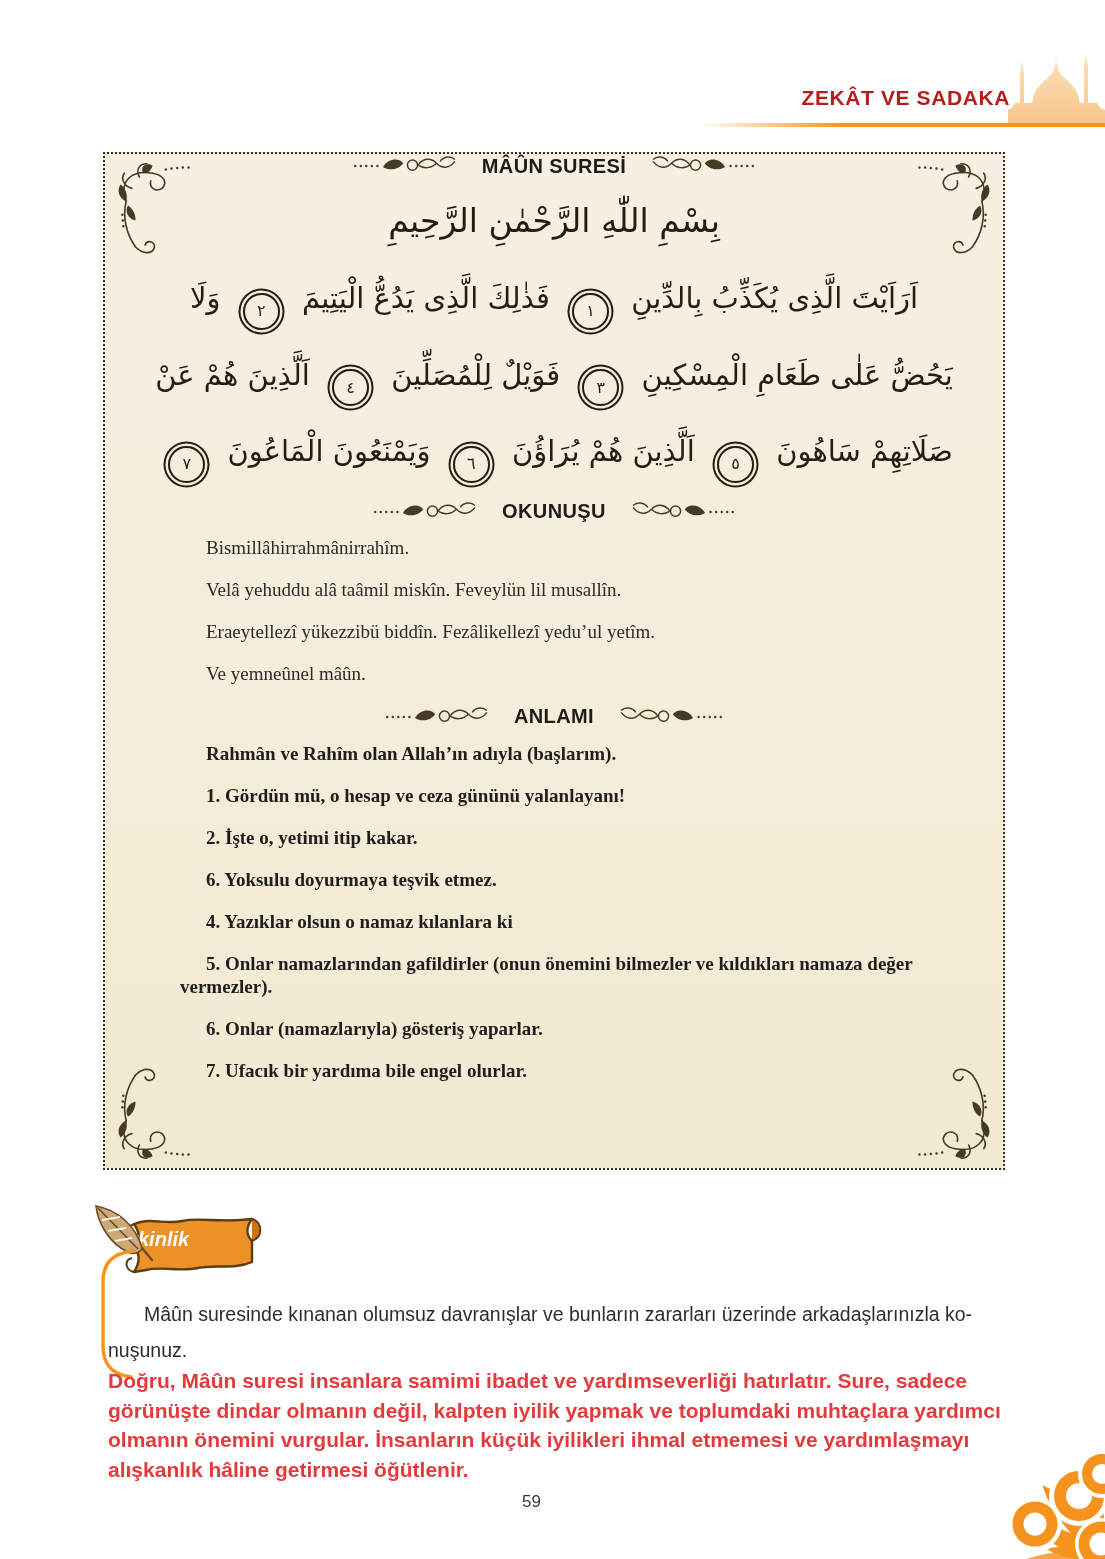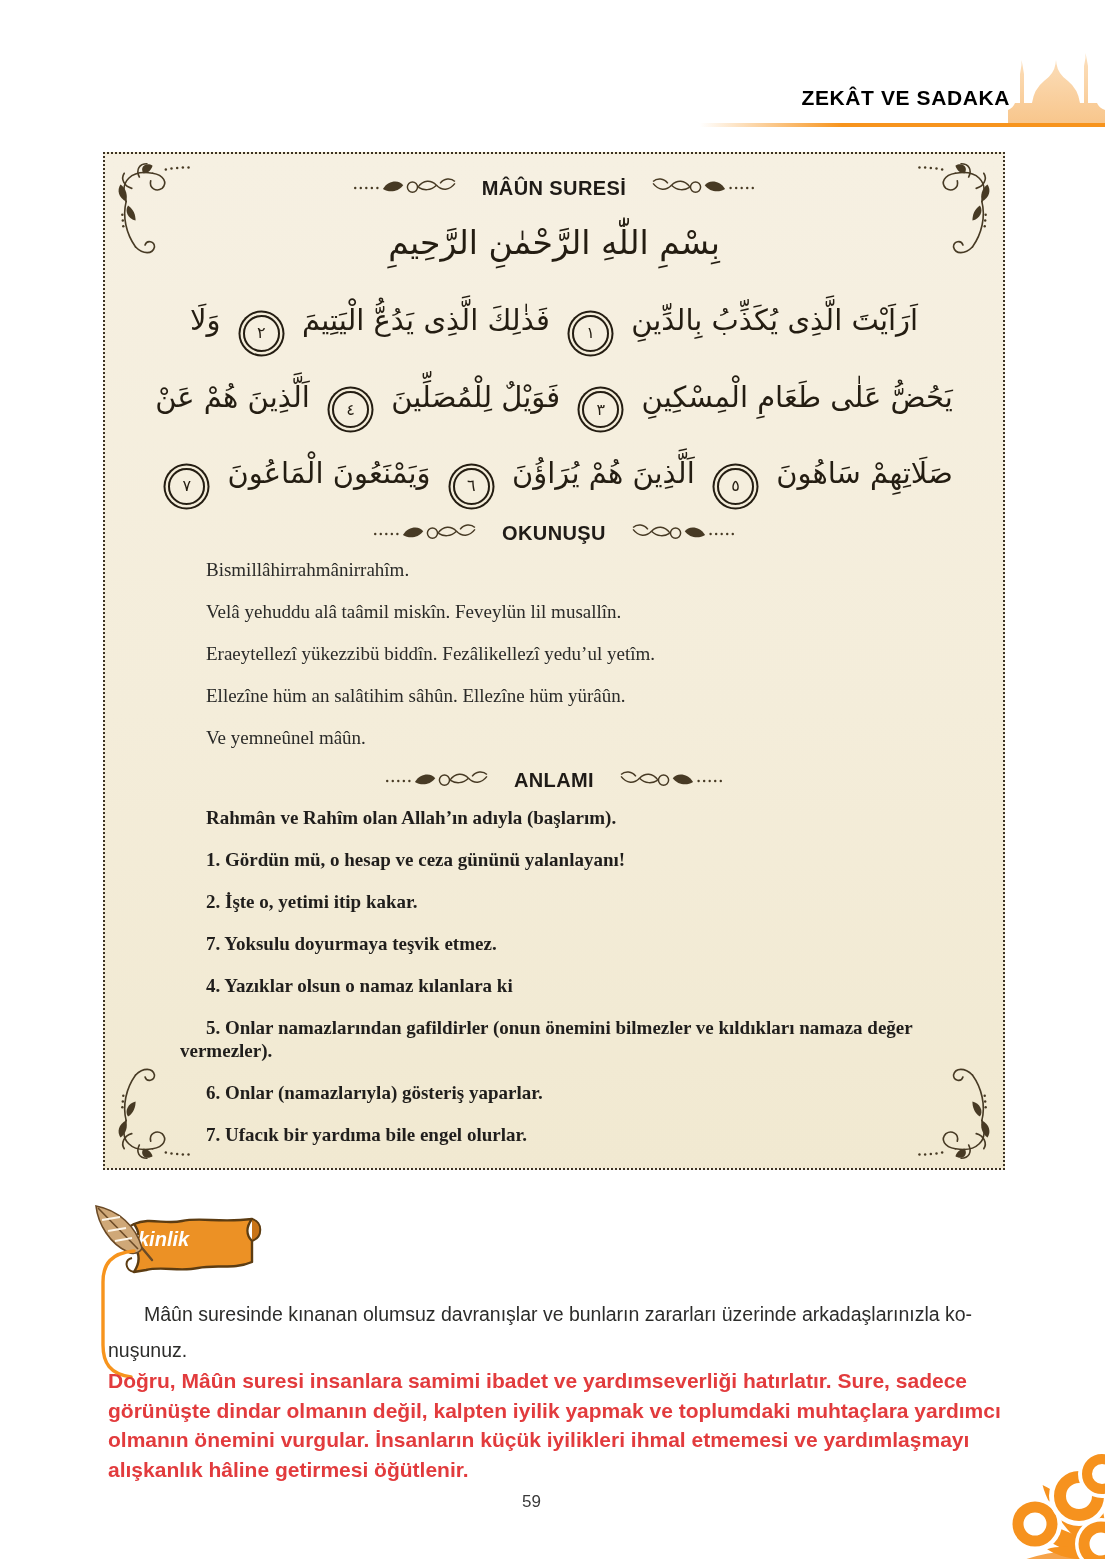--- a/index.html
+++ b/index.html
@@ -3,21 +3,21 @@
 <meta charset="utf-8">
 <style>
   html,body{margin:0;padding:0;}
   body{
     width:1105px;height:1559px;position:relative;background:#ffffff;
     font-family:"Liberation Sans",sans-serif;color:#2a2a28;overflow:hidden;
   }
   
   .header-title{
     position:absolute;top:86px;left:0;width:1010px;text-align:right;
-    font-size:21px;font-weight:bold;letter-spacing:.6px;color:#000000;
+    font-size:21px;font-weight:bold;letter-spacing:.6px;color:#b91c1c;
   }
   .header-rule{
     position:absolute;top:123px;left:700px;right:0;height:4px;
     background:linear-gradient(to right,rgba(247,148,29,0),#f7941d 35%,#f7941d);
   }
   .mosque{position:absolute;top:52px;left:1008px;width:97px;height:71px;}
   
   .surah-box{
     position:absolute;left:103px;top:152px;width:902px;height:1018px;
     box-sizing:border-box;border:2px dotted #3b3122;
@@ -26,21 +26,21 @@
   .corner{position:absolute;width:104px;height:104px;}
   .corner.tl{top:6px;left:6px;}
   .corner.tr{top:6px;right:6px;transform:scaleX(-1);}
   .corner.bl{bottom:6px;left:6px;transform:scaleY(-1);}
   .corner.br{bottom:6px;right:6px;transform:scale(-1,-1);}
   .section-head{
     display:flex;justify-content:center;align-items:center;gap:20px;
     font-size:20px;font-weight:bold;color:#1f1b17;letter-spacing:.4px;
   }
   .head-title{white-space:nowrap;}
-  .surah-box .section-head.first{padding-top:22px;}
+  .surah-box .section-head.first{}
   .arabic{
     direction:rtl;text-align:center;font-family:"DejaVu Sans",sans-serif;
     color:#241d12;
   }
   .basmala{font-size:33px;margin-top:16px;line-height:54px;}
   .ayah-lines{margin-top:22px;}
   .ayah-line{font-size:29px;line-height:56px;margin-bottom:17px;white-space:nowrap;}
   .ayah-badge{
     display:inline-flex;align-items:center;justify-content:center;
     width:33px;height:33px;border:2px solid #241d12;border-radius:50%;
@@ -300,21 +300,20 @@
           <path d="M72,12 C78,4 86,4 92,10 C86,16 78,16 72,12"></path>
       <path d="M92,10 C98,16 106,16 112,8"></path>
           <path d="M96,8 C100,2 108,2 112,6"></path>
         </g>
     </svg>
   </div>
   <div class="para-block reading">
     <p>Bismillâhirrahmânirrahîm.</p>
     <p>Velâ yehuddu alâ taâmil miskîn. Feveylün lil musallîn.</p>
     <p>Eraeytellezî yükezzibü biddîn. Fezâlikellezî yedu’ul yetîm.</p>
-    <p>Ellezîne hüm an salâtihim sâhûn. Ellezîne hüm yürâûn.</p>
     <p>Ve yemneûnel mâûn.</p>
   </div>
 
   <div class="section-head mid">
     <svg width="112" height="24" viewBox="0 0 118 26">
       <g fill="#473a24">
           <circle cx="4" cy="13" r="1.3"></circle>
           <circle cx="10" cy="13" r="1.3"></circle>
           <circle cx="16" cy="13" r="1.3"></circle>
           <circle cx="22" cy="13" r="1.3"></circle>
@@ -343,21 +342,21 @@
           <path d="M72,12 C78,4 86,4 92,10 C86,16 78,16 72,12"></path>
       <path d="M92,10 C98,16 106,16 112,8"></path>
           <path d="M96,8 C100,2 108,2 112,6"></path>
         </g>
     </svg>
   </div>
   <div class="para-block meaning">
     <p>Rahmân ve Rahîm olan Allah’ın adıyla (başlarım).</p>
     <p>1. Gördün mü, o hesap ve ceza gününü yalanlayanı!</p>
     <p>2. İşte o, yetimi itip kakar.</p>
-    <p>7. Yoksulu doyurmaya teşvik etmez.</p>
+    <p>6. Yoksulu doyurmaya teşvik etmez.</p>
     <p>4. Yazıklar olsun o namaz kılanlara ki</p>
     <p>5. Onlar namazlarından gafildirler (onun önemini bilmezler ve kıldıkları namaza değer vermezler).</p>
     <p>6. Onlar (namazlarıyla) gösteriş yaparlar.</p>
     <p>7. Ufacık bir yardıma bile engel olurlar.</p>
   </div>
 </div>
 
 <svg class="banner" viewBox="0 0 150 68">
   <path d="M16,12 C32,5 48,13 64,9 C82,5 102,11 134,7 C128,15 128,23 134,29 L134,50 C116,58 98,52 80,56 C62,60 44,54 28,58 L16,60 C22,51 22,42 16,34 C22,27 22,20 16,12 Z" fill="#ec9125" stroke="#5c3c12" stroke-width="2.4" stroke-linejoin="round"></path>
   <path d="M16,12 C6,16 5,28 16,34" fill="none" stroke="#5c3c12" stroke-width="2.2"></path>

